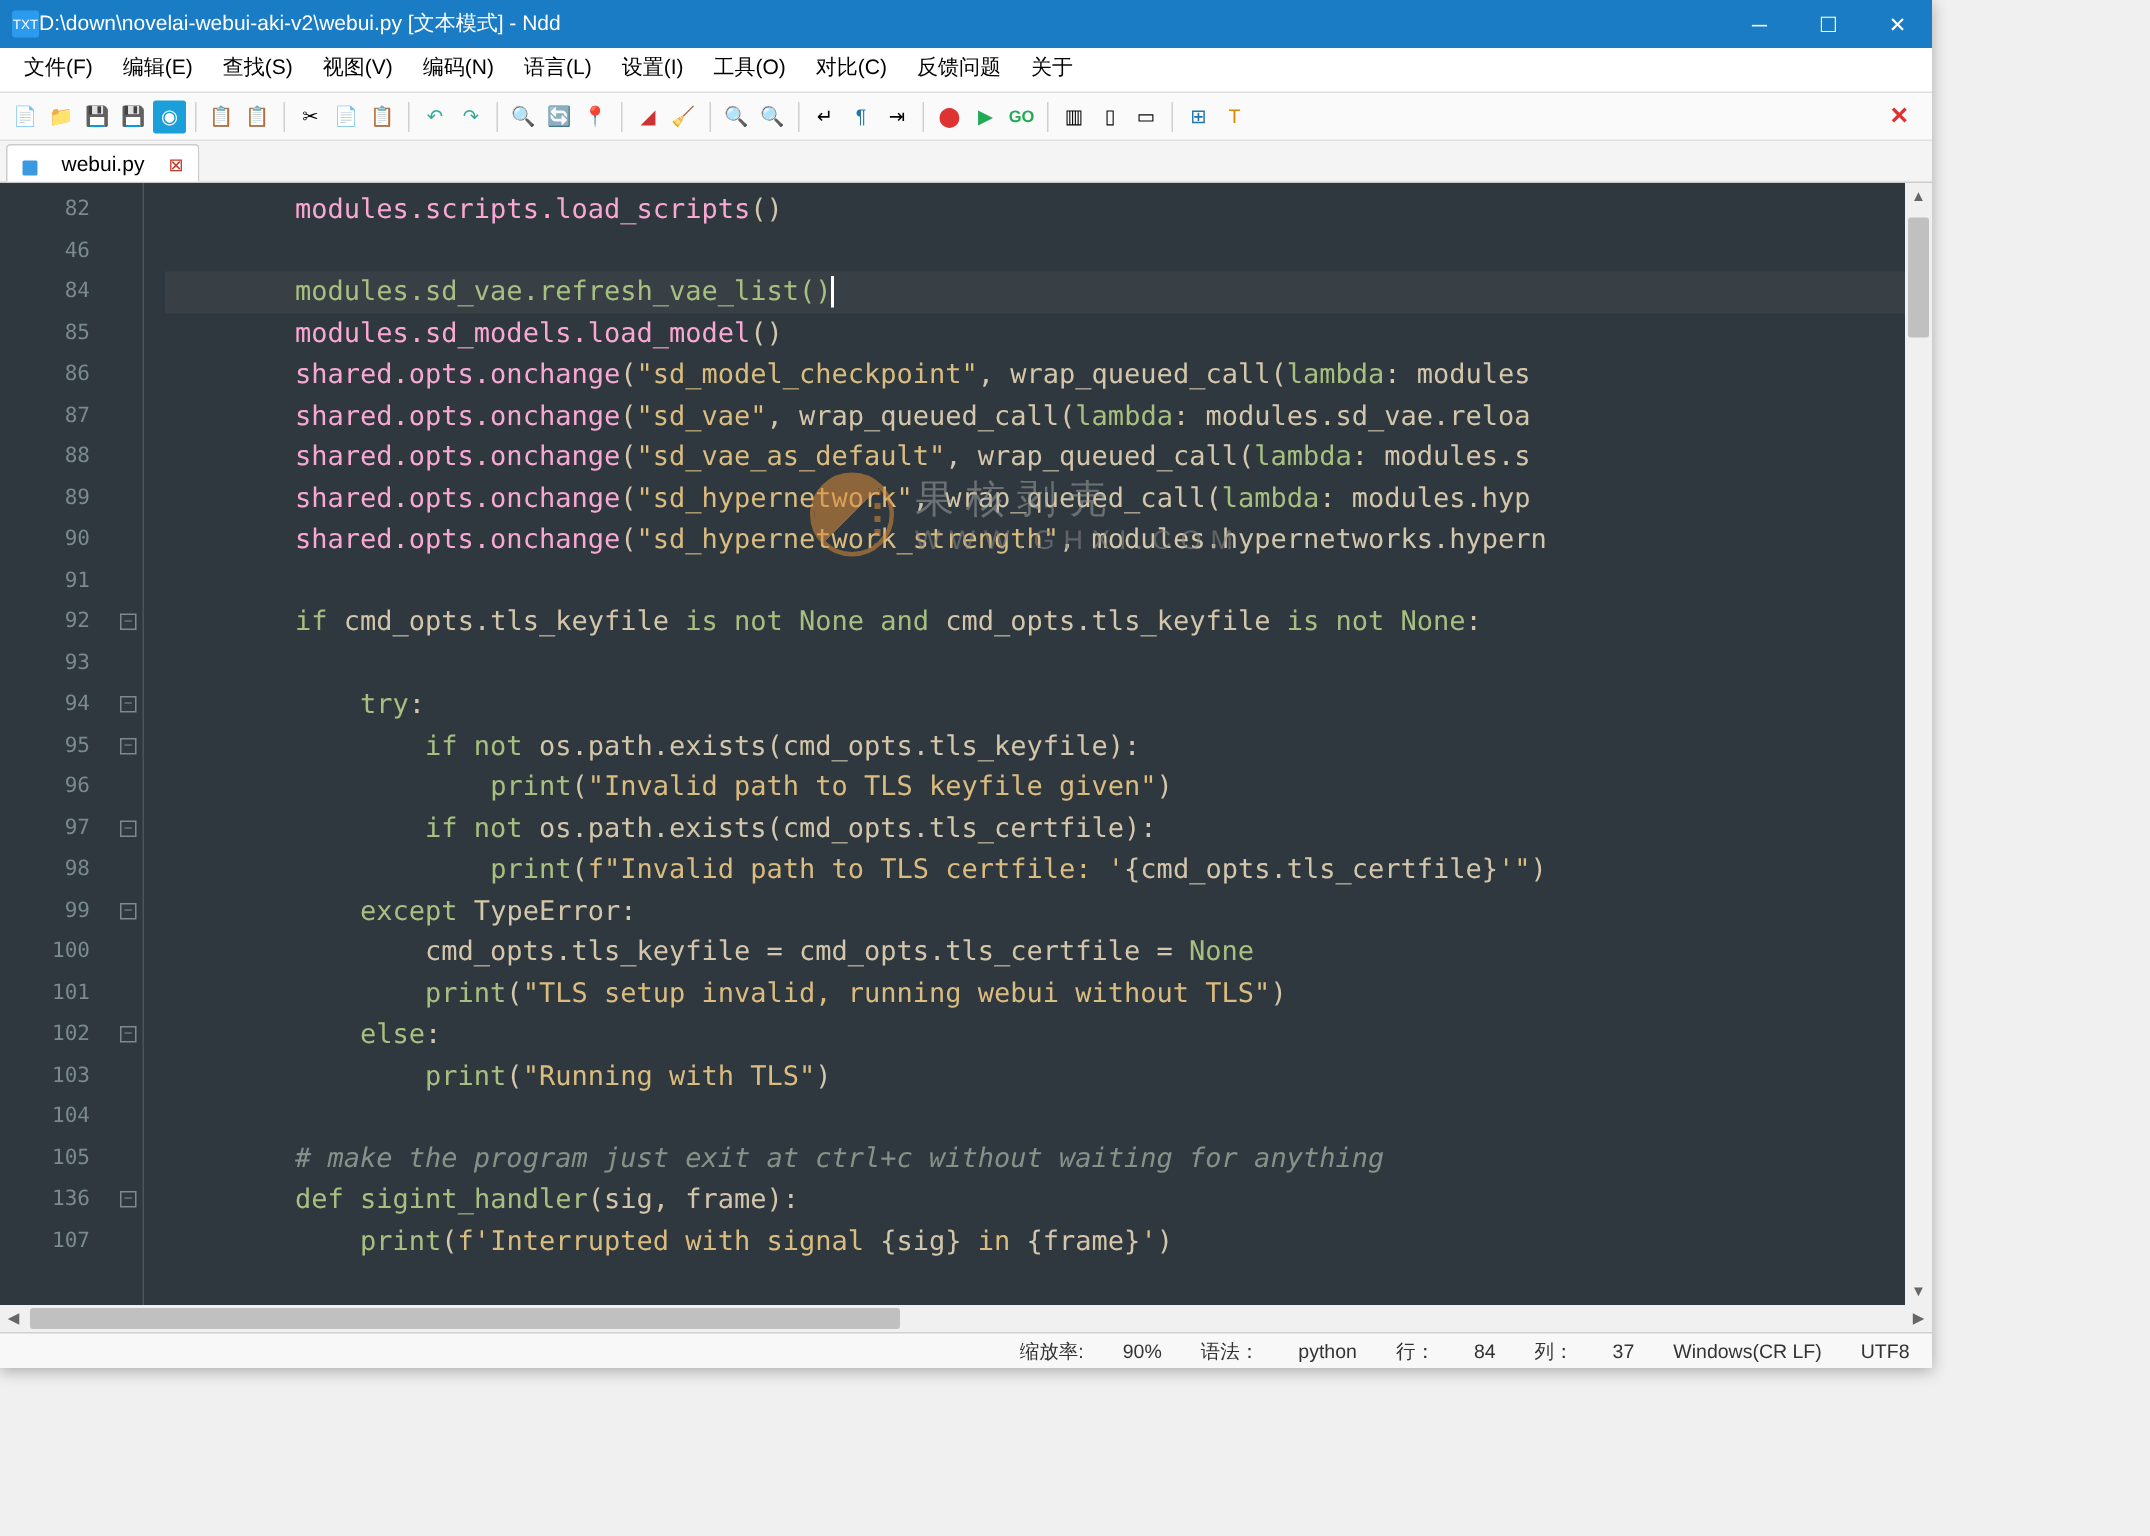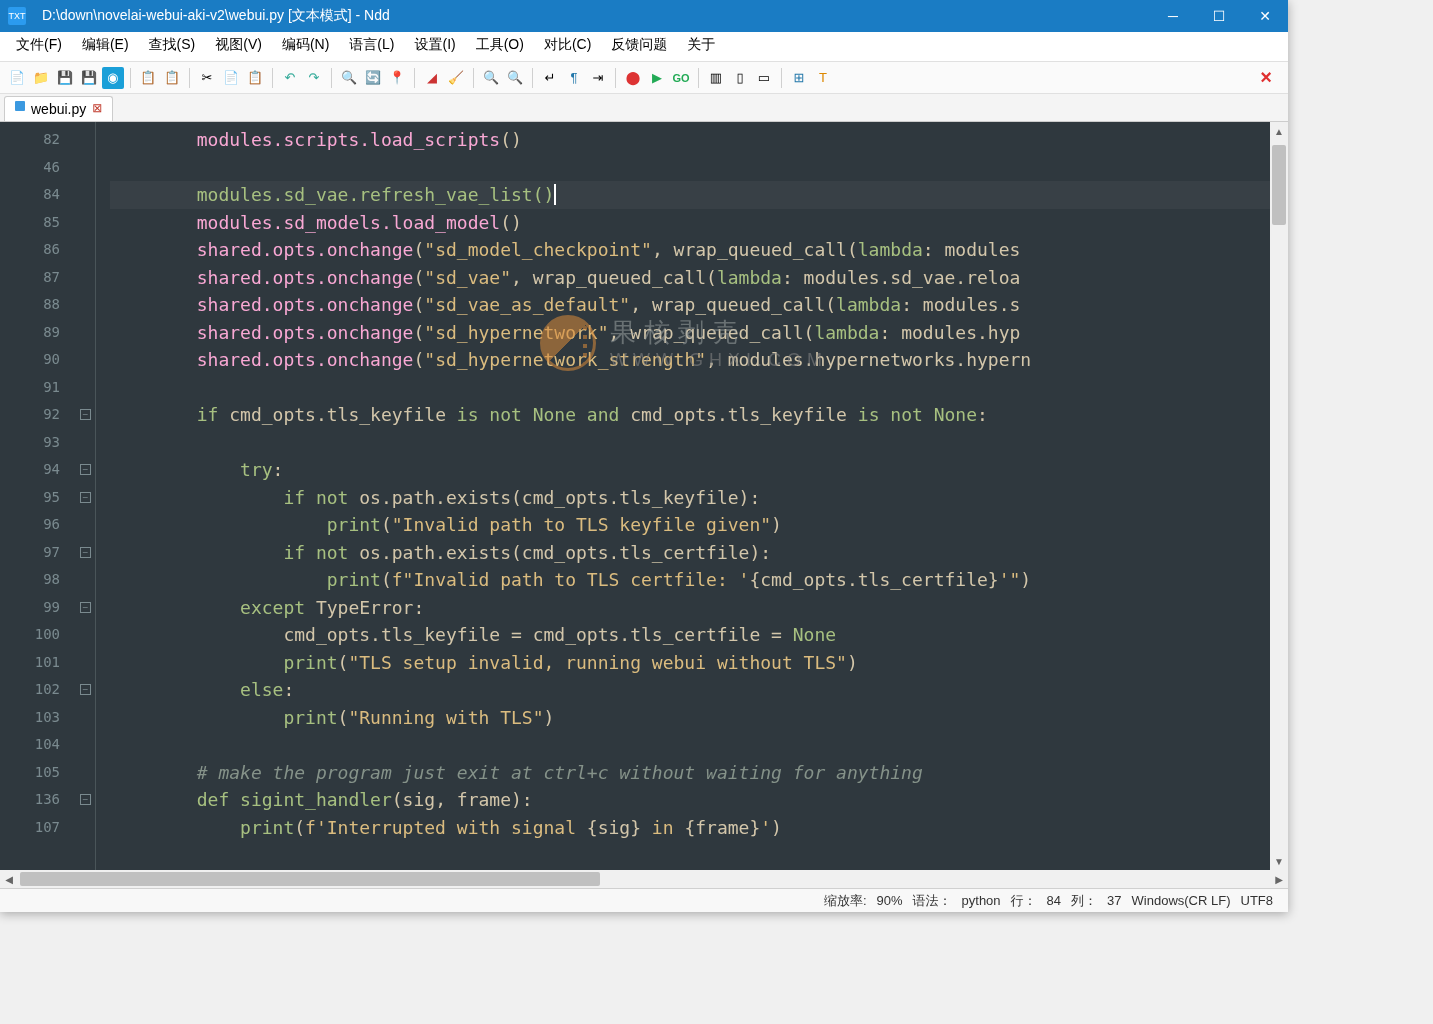--- a/index.html
+++ b/index.html
@@ -1,31 +1,31 @@
 <!DOCTYPE html>
 <html><head>
 <meta charset="utf-8">
 <style>
 *{margin:0;padding:0;box-sizing:border-box}
 body{font-family:"Microsoft YaHei",sans-serif;font-size:13px;background:#f0f0f0;overflow:hidden;width:1433px;height:1024px;position:relative}
 .outer{width:1288px;height:912px;margin:0;background:#fff;display:flex;flex-direction:column;box-shadow:0 2px 10px rgba(0,0,0,.3)}
 .titlebar{height:32px;background:#1a7cc4;color:#fff;display:flex;align-items:center;padding-left:8px;font-size:14px}
-.titlebar .icon{width:18px;height:18px;background:#2b9bef;border-radius:2px;margin-right:16px;display:flex;align-items:center;justify-content:center;font-size:9px;color:#fff}
+.titlebar .icon{width:18px;height:18px;background:#2b9bef;border-radius:2px;margin-right:0;display:flex;align-items:center;justify-content:center;font-size:9px;color:#fff}
 .titlebar .title{flex:1}
 .winbtns{display:flex;height:100%}
 .winbtn{width:46px;display:flex;align-items:center;justify-content:center;cursor:pointer;font-size:14px}
 .menubar{height:30px;background:#fff;display:flex;align-items:flex-start;padding:0 8px;border-bottom:1px solid #e0e0e0;gap:4px}
 .menubar span{padding:4px 8px;cursor:pointer;font-size:14px}
 .toolbar{height:32px;background:#fafafa;display:flex;align-items:center;padding:0 6px;border-bottom:1px solid #e0e0e0;gap:2px}
 .tb{width:22px;height:22px;display:flex;align-items:center;justify-content:center;cursor:pointer;border-radius:2px;font-size:13px}
 .tb.blue{background:#1a9fd8;color:#fff}
 .sep{width:1px;height:20px;background:#d0d0d0;margin:0 4px}
 .closex{margin-left:auto;color:#e03030;font-size:20px;font-weight:bold;padding:0 10px;cursor:pointer}
 .tabbar{height:28px;background:#f4f4f4;display:flex;align-items:flex-end;padding-left:4px;border-bottom:1px solid #ccc}
-.tab{background:#fff;border:1px solid #ccc;border-bottom:none;padding:4px 10px;display:flex;align-items:flex-start;gap:6px;font-size:14px;border-top-left-radius:3px;border-top-right-radius:3px}
+.tab{background:#fff;border:1px solid #ccc;border-bottom:none;padding:4px 10px;display:flex;align-items:flex-end;gap:16px;font-size:14px;border-top-left-radius:3px;border-top-right-radius:3px}
 .tab .ticon{width:10px;height:10px;background:#3b99e0;border-radius:1px}
 .tab .tclose{color:#c0392b;font-size:12px;cursor:pointer}
 .editor{flex:1;display:flex;background:#2f383e;overflow:hidden;position:relative}
 .gutter{width:78px;background:#2f383e;color:#7a8a8f;text-align:right;padding-right:18px;font-family:Consolas,monospace;font-size:14px;line-height:27.5px;padding-top:4px}
 .fold{width:18px;background:#2f383e;border-right:1px solid #4a5559;position:relative}
 .margin2{width:14px;background:#2f383e}
 .code{flex:1;font-family:Consolas,monospace;font-size:18px;line-height:27.5px;color:#d3c6aa;white-space:pre;padding-top:4px;overflow:hidden;position:relative}
 .k{color:#a7c080}
 .s{color:#dbbc7f}
 .c{color:#859289;font-style:italic}
@@ -35,21 +35,21 @@
 .caret{border-left:2px solid #fff;animation:blink 1s step-end infinite}
 @keyframes blink{50%{border-color:transparent}}
 .vscroll{width:18px;background:#f0f0f0;display:flex;flex-direction:column}
 .vscroll .arrow{height:18px;background:#f0f0f0;display:flex;align-items:center;justify-content:center;font-size:10px;color:#666;cursor:pointer}
 .vscroll .track{flex:1;background:#f0f0f0;position:relative}
 .vscroll .thumb{position:absolute;left:2px;right:2px;top:5px;height:80px;background:#c0c0c0;border-radius:2px}
 .hscroll{height:18px;background:#f0f0f0;display:flex}
 .hscroll .arrow{width:18px;display:flex;align-items:center;justify-content:center;font-size:10px;color:#666;cursor:pointer}
 .hscroll .track{flex:1;position:relative}
 .hscroll .thumb{position:absolute;top:2px;bottom:2px;left:2px;width:580px;background:#c0c0c0;border-radius:2px}
-.statusbar{height:24px;background:#f8f8f8;border-top:1px solid #d0d0d0;display:flex;align-items:center;justify-content:flex-end;padding:0 12px;font-size:13px;gap:4px;color:#333}
+.statusbar{height:24px;background:#f8f8f8;border-top:1px solid #d0d0d0;display:flex;align-items:center;justify-content:flex-end;padding:0 12px;font-size:13px;gap:20px;color:#333}
 .statusbar span{padding:0 3px}
 .watermark{position:absolute;top:315px;left:540px;opacity:.55;display:flex;align-items:center;gap:14px;pointer-events:none;z-index:50}
 .wm-logo{width:56px;height:56px;border-radius:50%;background:linear-gradient(135deg,#d88a3a 50%,transparent 50%);border:3px solid #d88a3a;position:relative;overflow:hidden}
 .wm-logo::after{content:"";position:absolute;right:6px;top:8px;width:4px;height:40px;background:repeating-linear-gradient(180deg,#d88a3a 0 4px,transparent 4px 9px)}
 .wm-text{color:#9aa0a0;font-family:sans-serif}
 .wm-text .big{font-size:26px;letter-spacing:8px;font-weight:500}
 .wm-text .small{font-size:18px;letter-spacing:6px;color:#888}
 .foldmark{position:absolute;left:2px;width:11px;height:11px;border:1px solid #7a8a8f;color:#7a8a8f;font-size:10px;line-height:9px;text-align:center}
 </style>
 </head>

